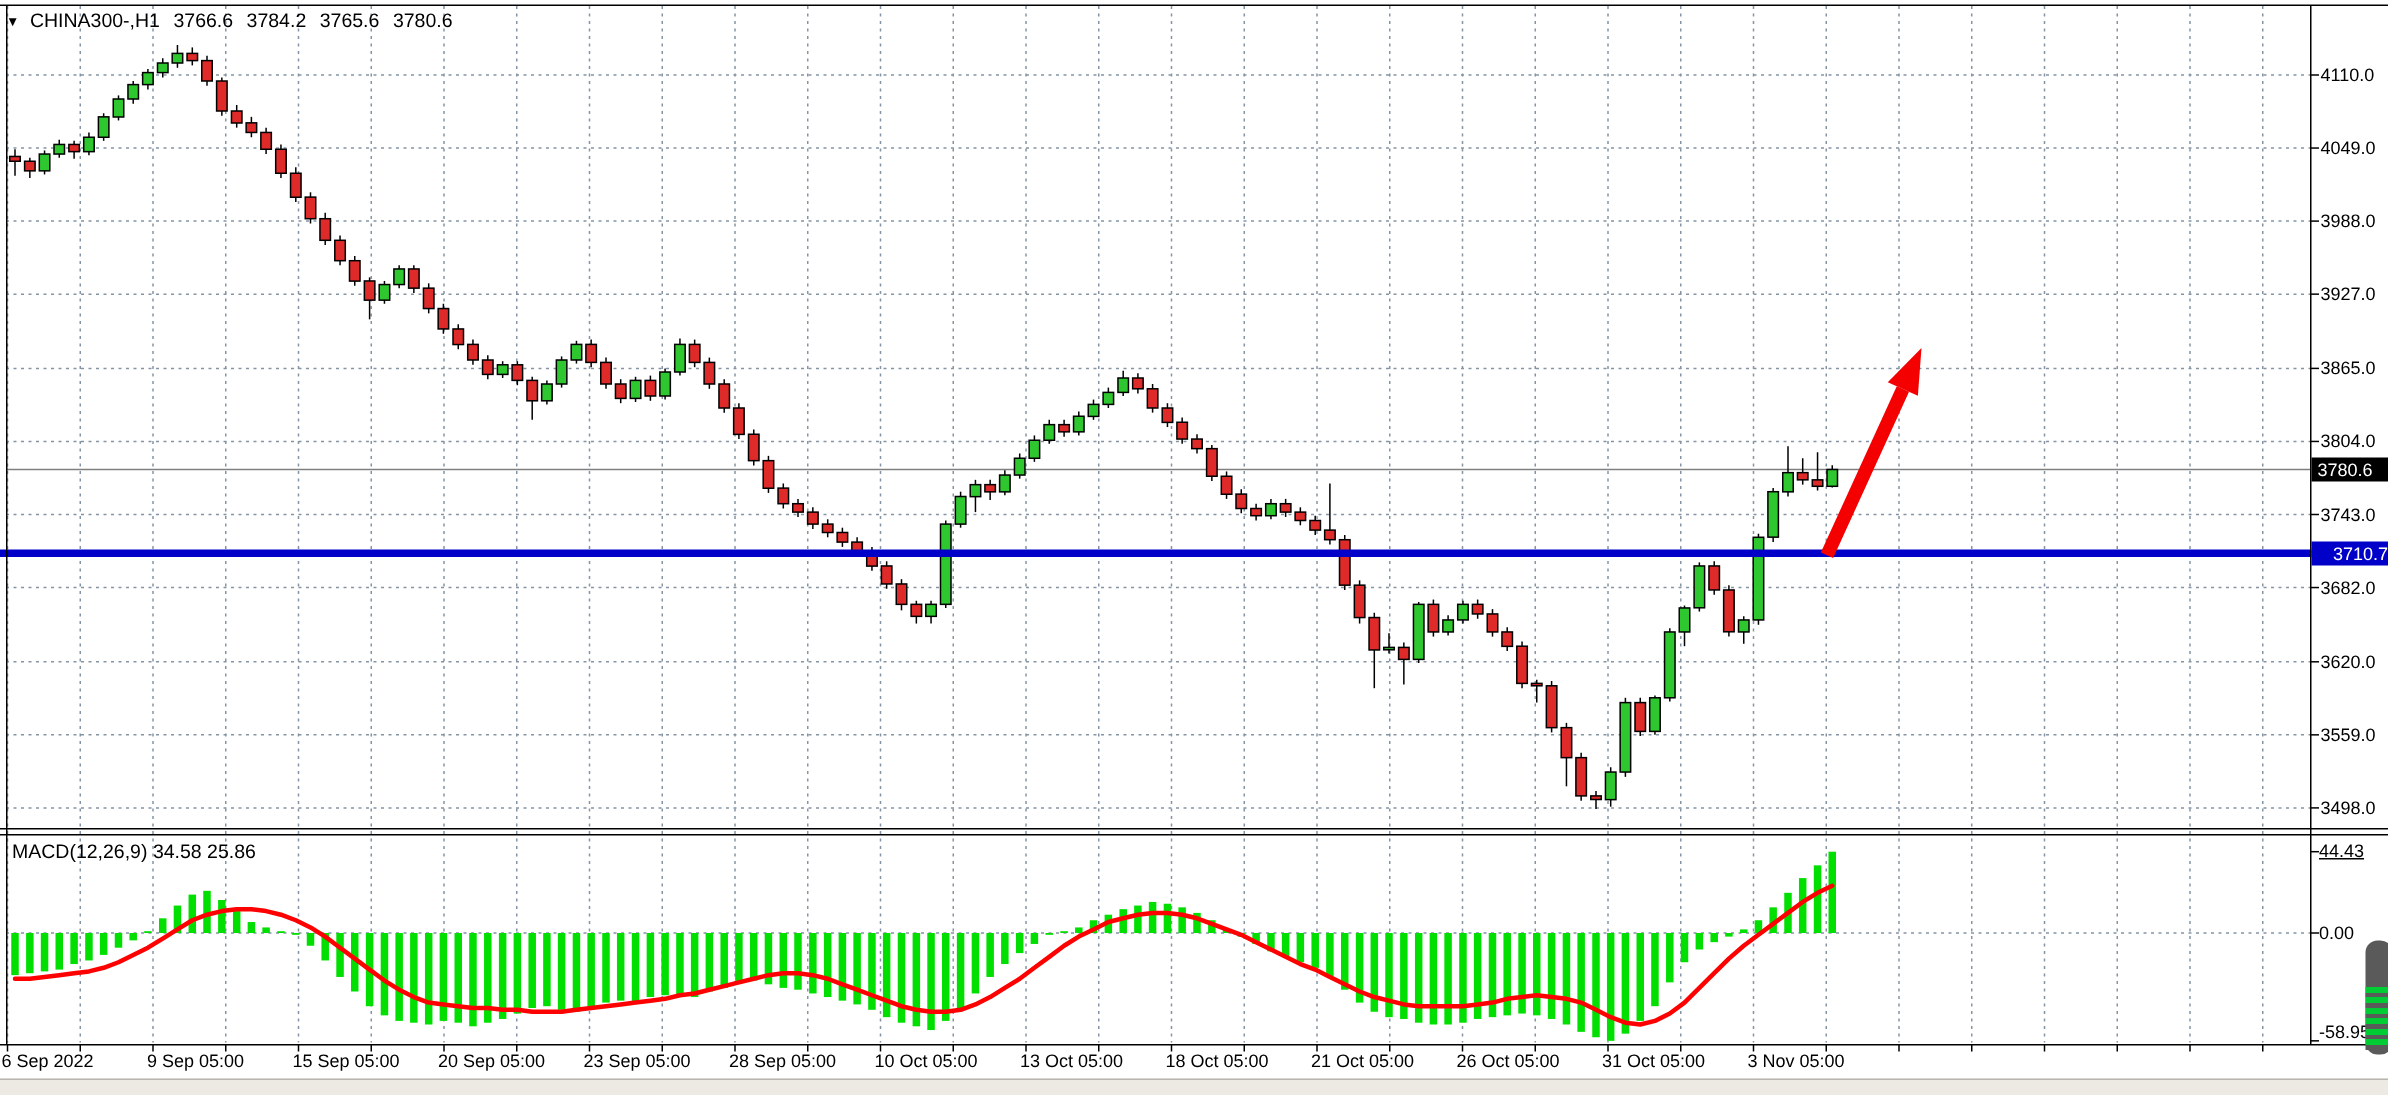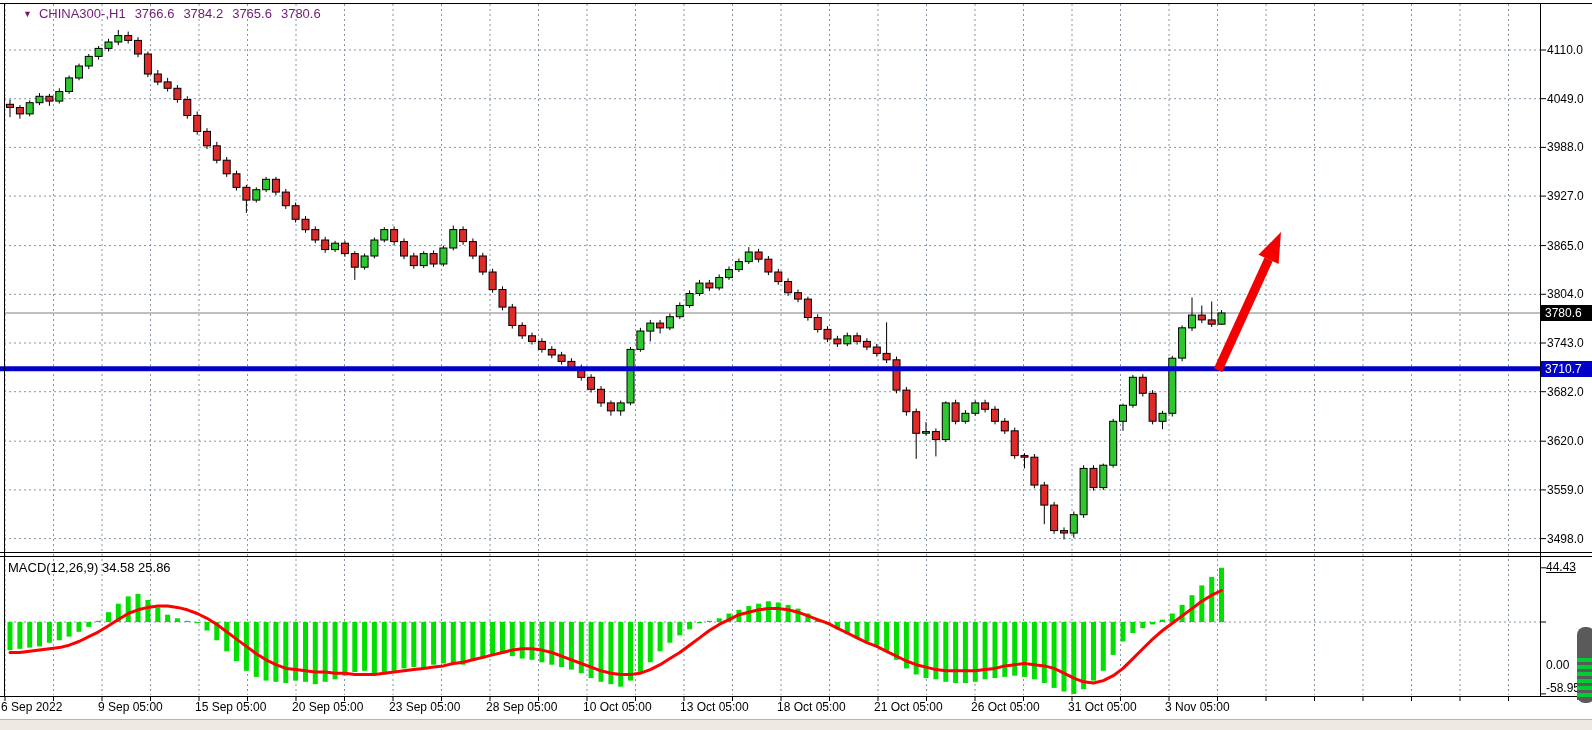--- a/index.html
+++ b/index.html
@@ -1,29 +1,29 @@
 <!DOCTYPE html>
 <html><head>
 <meta charset="utf-8">
 <style>
   html,body{margin:0;padding:0;background:#fff;}
   .window{position:relative;width:1592px;height:730px;background:#ffffff;overflow:hidden;
           font-family:"Liberation Sans","DejaVu Sans",sans-serif;}
   .chart-svg{position:absolute;left:0;top:0;}
   svg text{font-family:"Liberation Sans","DejaVu Sans",sans-serif;font-size:12px;fill:#000;}
-  .symbol-header{position:absolute;left:23px;top:6px;font-size:13px;color:#701a75;white-space:nowrap;}
+  .symbol-header{position:absolute;left:4px;top:6px;font-size:13px;color:#000000;white-space:nowrap;}
   .symbol-header .tri{display:inline-block;font-size:9px;vertical-align:1px;margin-right:7px;}
   .symbol-header span.val{margin-left:9px;}
   .macd-header{position:absolute;left:8px;top:560px;font-size:13px;color:#000;white-space:nowrap;}
   .price-tag{position:absolute;left:1541px;width:51px;height:16px;line-height:16px;
              font-size:12px;color:#fff;padding-left:4px;box-sizing:border-box;}
   .tag-current{top:305px;background:#000000;}
-  .tag-line{top:361px;background:#0000C8;}
+  .tag-line{top:361px;background:#0000C8;text-align:right;}
   .macd-axis-label{position:absolute;left:1546px;font-size:12px;color:#000;}
-  .m-max{top:560px;text-decoration:underline;} .m-zero{top:615px;margin-top:43px;} .m-min{top:681px;}
+  .m-max{top:560px;text-decoration:underline;} .m-zero{top:615px;} .m-min{top:681px;}
   .scroll-thumb{position:absolute;left:1577px;top:627px;width:18px;height:76px;
                 background:#5a5a5a;border-radius:8px;}
   .scroll-thumb .stripes{position:absolute;left:0;right:0;bottom:3px;height:42px;
       background:repeating-linear-gradient(180deg,#00cc33 0px,#00cc33 4px,#5a5a5a 4px,#5a5a5a 7px);}
   .bottom-strip{position:absolute;left:0;top:719px;width:1592px;height:11px;
                 background:#EDEAE3;border-top:1px solid #B8B5AE;box-sizing:border-box;}
 </style>
 </head>
 <body>
 

